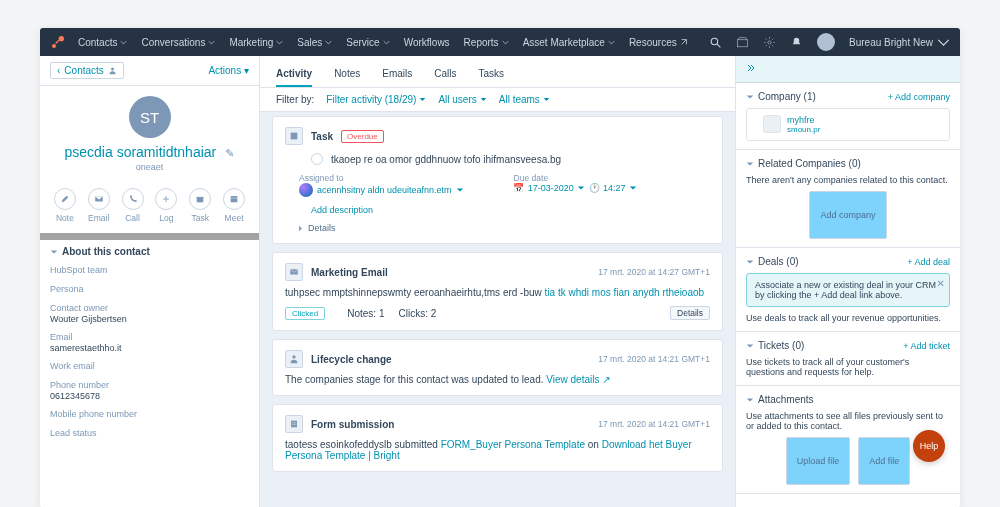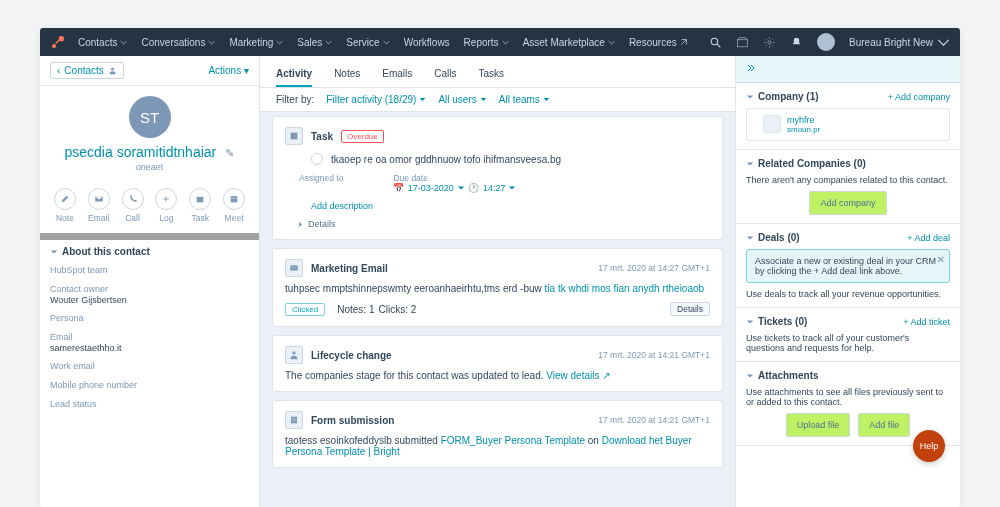--- a/index.html
+++ b/index.html
@@ -65,33 +65,33 @@
   .kv .v { color:#0091ae; display:flex; align-items:center; gap:4px; font-size:9px; }
   .kv .v svg { width:8px; height:8px; fill:#0091ae; }
   .assignee-av { width:14px; height:14px; border-radius:50%; background: radial-gradient(circle at 30% 30%, #b47cff, #006bb5); }
   .add-desc { color:#0091ae; margin:8px 0 0 26px; font-size:9px; cursor:pointer; }
   .details-row { margin:8px 0 0 12px; font-size:9px; color:#516f90; display:flex; align-items:center; gap:4px; cursor:pointer; }
   .details-row svg { width:7px; height:7px; fill:#7c98b6; }
   .timestamp { font-size:8.5px; color:#7c98b6; }
   .body-line { margin:6px 0 0 0; color:#33475b; }
   .body-line .lnk { color:#0091ae; }
   .pill { display:inline-block; border:1px solid #7fd1de; color:#00a4bd; font-size:8px; padding:1px 6px; border-radius:2px; margin-right:8px; }
-  .stats { margin-top:8px; display:flex; align-items:center; gap:4px; }
+  .stats { margin-top:8px; display:flex; align-items:center; gap:14px; }
   .details-btn { margin-left:auto; border:1px solid #cbd6e2; border-radius:2px; padding:1px 6px; font-size:8.5px; background:#f5f8fa; cursor:pointer; }
 
   
   .r-top { background:#e5f5f8; border-bottom:1px solid #cbd6e2; padding:6px 8px; }
   .r-top svg { width:12px; height:12px; fill:#0091ae; }
   .rcard { border-bottom:1px solid #dfe3eb; padding:8px 10px; font-size:10px; }
   .rcard .rh { display:flex; align-items:center; justify-content:space-between; }
-  .rcard .rh .rt { display:flex; align-items:center; gap:4px; font-weight:700; }
+  .rcard .rh .rt { display:flex; align-items:center; gap:4px; font-weight:400; }
   .rcard .rh svg { width:8px; height:8px; fill:#7c98b6; }
   .rcard .radd { color:#0091ae; font-size:9px; cursor:pointer; }
   .rbody { margin-top:6px; font-size:9px; color:#33475b; }
-  .ghost-btn { border:1px solid #cbd6e2; background:#bef264; color:#516f90; font-size:9px; padding:6px 10px; border-radius:2px; cursor:pointer; display:inline-block; }
+  .ghost-btn { border:1px solid #cbd6e2; background:#7dd3fc; color:#516f90; font-size:9px; padding:18px 10px; border-radius:2px; cursor:pointer; display:inline-block; }
   .two-btn { display:flex; gap:8px; margin-top:6px; justify-content:center; }
   .company-box { border:1px solid #dfe3eb; border-radius:3px; padding:6px 16px; display:flex; gap:6px; align-items:flex-start; }
   .company-logo { width:18px; height:18px; border-radius:3px; background:#eaf0f6; border:1px solid #dfe3eb; }
   .company-box .t1 { color:#0091ae; font-size:9px; }
   .company-box .t2 { color:#0091ae; font-size:8px; }
   .tip-box { background:#e5f5f8; border:1px solid #7fd1de; border-radius:3px; padding:6px 8px; font-size:9px; position:relative; }
   .tip-box .x { position:absolute; top:4px; right:4px; color:#7c98b6; cursor:pointer; font-size:10px; }
   .help-fab { position:absolute; right:55px; bottom:45px; width:32px; height:32px; border-radius:50%; background:#c2410c; color:#fff; display:flex; align-items:center; justify-content:center; font-size:9px; box-shadow:0 2px 6px rgba(0,0,0,0.2); cursor:pointer; }
 
   
@@ -275,34 +275,38 @@
             <svg viewBox="0 0 10 10">
               <path d="M1 3l4 4 4-4"></path>
             </svg>
             <span>About this contact</span>
           </div>
       <div class="field">
             <div class="flabel">HubSpot team</div>
             <div class="fvalue"></div>
           </div>
       <div class="field">
+            <div class="flabel">Persona</div>
+            <div class="fvalue"></div>
+          </div>
+      <div class="field">
             <div class="flabel">Contact owner</div>
             <div class="fvalue">Wouter Gijsbertsen</div>
           </div>
       <div class="field">
-            <div class="flabel">Persona</div>
-            <div class="fvalue"></div>
-          </div>
-      <div class="field">
             <div class="flabel">Email</div>
             <div class="fvalue">samerestaethho.it</div>
           </div>
       <div class="field">
             <div class="flabel">Work email</div>
             <div class="fvalue"></div>
+          </div>
+      <div class="field">
+            <div class="flabel">Phone number</div>
+            <div class="fvalue">0612345678</div>
           </div>
       <div class="field">
             <div class="flabel">Mobile phone number</div>
             <div class="fvalue"></div>
           </div>
       <div class="field">
             <div class="flabel">Lead status</div>
             <div class="fvalue"></div>
           </div>
     </div>
@@ -349,20 +353,27 @@
             <span class="overdue">Overdue</span>
           </div>
         </div>
         <div class="task-title">
           <span class="radio-open"></span>
           <span>tkaoep re oa omor gddhnuow tofo ihifmansveesa.bg</span>
         </div>
         <div class="kv-row">
           <div class="kv">
             <div class="k">Assigned to</div>
+            <div class="v">
+                  <span class="assignee-av"></span>
+                  <span>acennhsitny aldn udeuiteafnn.etm</span>
+                  <svg viewBox="0 0 10 10">
+                    <path d="M1 3l4 4 4-4"></path>
+                  </svg>
+                </div>
           </div>
           <div class="kv">
             <div class="k">Due date</div>
             <div class="v">
               <span style="display:flex;align-items:center;gap:3px;">📅 <span>17-03-2020</span><svg viewBox="0 0 10 10">
                       <path d="M1 3l4 4 4-4"></path>
                     </svg></span>
               <span style="display:flex;align-items:center;gap:3px;">🕐 <span>14:27</span><svg viewBox="0 0 10 10">
                       <path d="M1 3l4 4 4-4"></path>
                     </svg></span>

